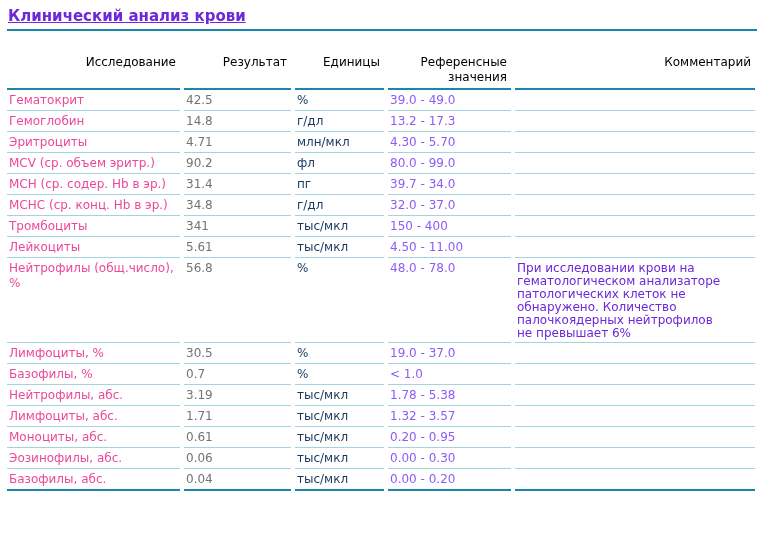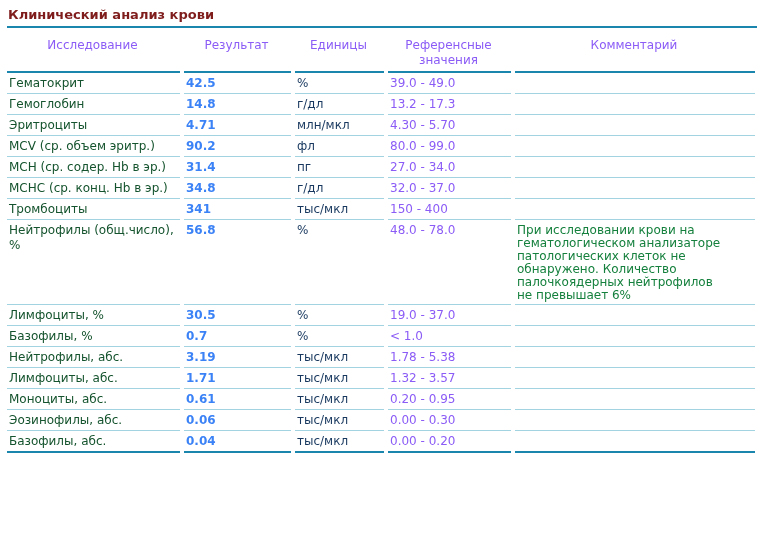--- a/index.html
+++ b/index.html
@@ -10,60 +10,61 @@
     font-family: "DejaVu Sans", "Liberation Sans", sans-serif;
     font-size: 12px;
     color: #17375e;
     overflow: hidden;
   }
   .page { padding: 5px 0 0 3px; }
 
   .report-title {
     margin: 0 6px 0 4px;
     padding: 2px 0 4px 1px;
-    font-size: 13px;
+    font-size: 15px;
     font-weight: bold;
-    color: #7f1d1d;
+    color: #6d28d9;
     border-bottom: 2px solid #1a86ad;
+    text-decoration: underline;
   }
 
   table.lab-table {
     table-layout: fixed;
     border-collapse: separate;
     border-spacing: 4px 0;
     width: 756px;
   }
   col.c-test      { width: 173px; }
   col.c-result    { width: 107px; }
   col.c-units     { width: 89px;  }
   col.c-reference { width: 123px; }
   col.c-comment   { width: 240px; }
 
   th {
     font-weight: normal;
-    text-align: center;
+    text-align: right;
     vertical-align: top;
-    color: #8b5cf6;
-    padding: 10px 4px 3px 2px;
+    color: #000000;
+    padding: 24px 4px 3px 2px;
     line-height: 15px;
     border-bottom: 2px solid #1a86ad;
   }
   td {
     vertical-align: top;
     padding: 3px 4px 2px 2px;
     line-height: 15px;
     border-bottom: 1px solid #a2d3e1;
   }
   tbody tr:last-child td { border-bottom: 2px solid #1a86ad; }
 
-  td.test-name { color: #14532d; }
-  td.result    { color: #3b82f6; font-weight: bold; }
+  td.test-name { color: #ec4899; }
+  td.result    { color: #737373; font-weight: normal; }
   td.units     { color: #17375e; }
   td.reference { color: #8b5cf6; }
-  td.comment   { color: #15803d; }
+  td.comment   { color: #6d28d9; }
   td.comment .comment-text {
     display: block;
     max-width: 212px;
     line-height: 13px;
     padding-top: 1px;
   }
 </style>
 </head>
 <body>
 
@@ -128,21 +129,21 @@
           <td class="comment">
             <span class="comment-text"></span>
           </td>
         </tr>
 
 
         <tr>
           <td class="test-name">MCH (ср. содер. Hb в эр.)</td>
           <td class="result">31.4</td>
           <td class="units">пг</td>
-          <td class="reference">27.0 - 34.0</td>
+          <td class="reference">39.7 - 34.0</td>
           <td class="comment">
             <span class="comment-text"></span>
           </td>
         </tr>
 
         <tr>
           <td class="test-name">MCHC (ср. конц. Hb в эр.)</td>
           <td class="result">34.8</td>
           <td class="units">г/дл</td>
           <td class="reference">32.0 - 37.0</td>
@@ -154,20 +155,29 @@
         <tr>
           <td class="test-name">Тромбоциты</td>
           <td class="result">341</td>
           <td class="units">тыс/мкл</td>
           <td class="reference">150 - 400</td>
           <td class="comment">
             <span class="comment-text"></span>
           </td>
         </tr>
 
+        <tr>
+          <td class="test-name">Лейкоциты</td>
+          <td class="result">5.61</td>
+          <td class="units">тыс/мкл</td>
+          <td class="reference">4.50 - 11.00</td>
+          <td class="comment">
+            <span class="comment-text"></span>
+          </td>
+        </tr>
 
         <tr>
           <td class="test-name">Нейтрофилы (общ.число), %</td>
           <td class="result">56.8</td>
           <td class="units">%</td>
           <td class="reference">48.0 - 78.0</td>
           <td class="comment">
             <span class="comment-text">При исследовании крови на гематологическом анализаторе патологических клеток не обнаружено. Количество палочкоядерных нейтрофилов не превышает 6%</span>
           </td>
         </tr>

